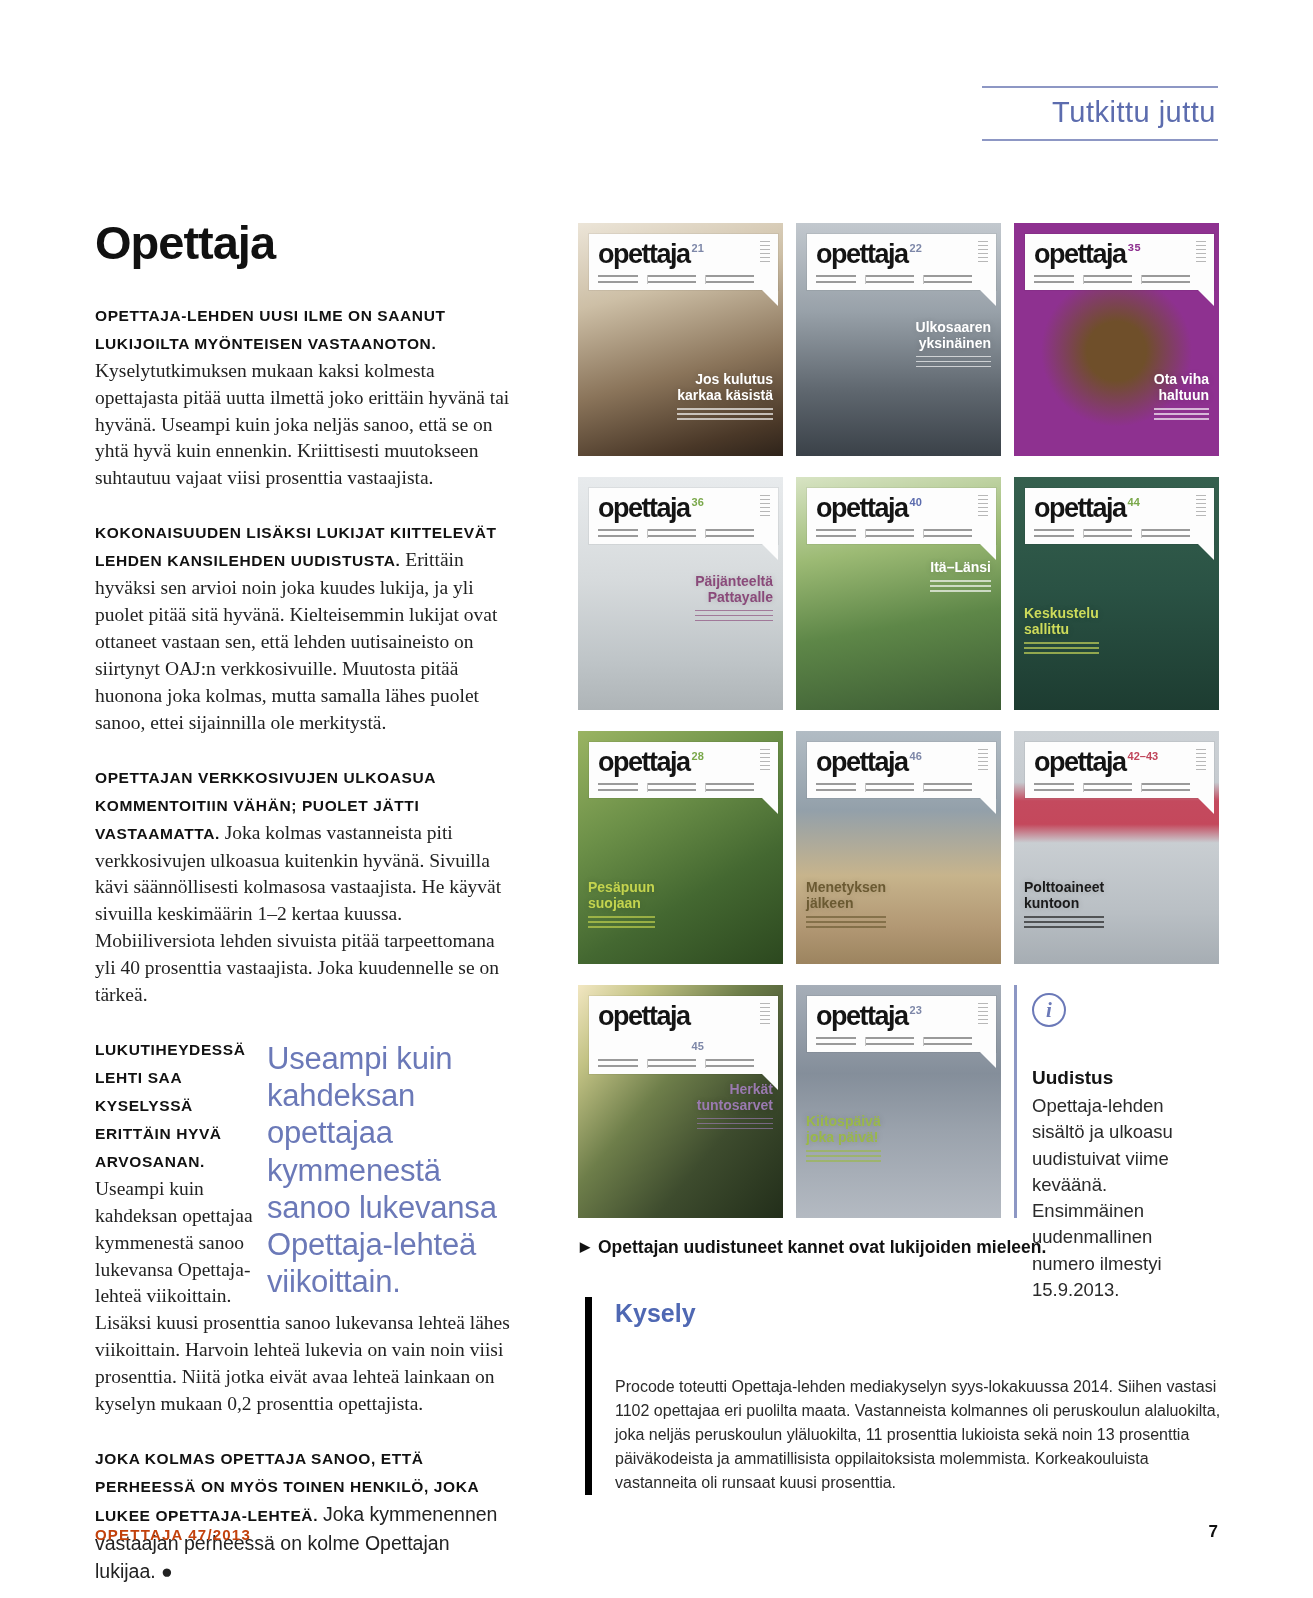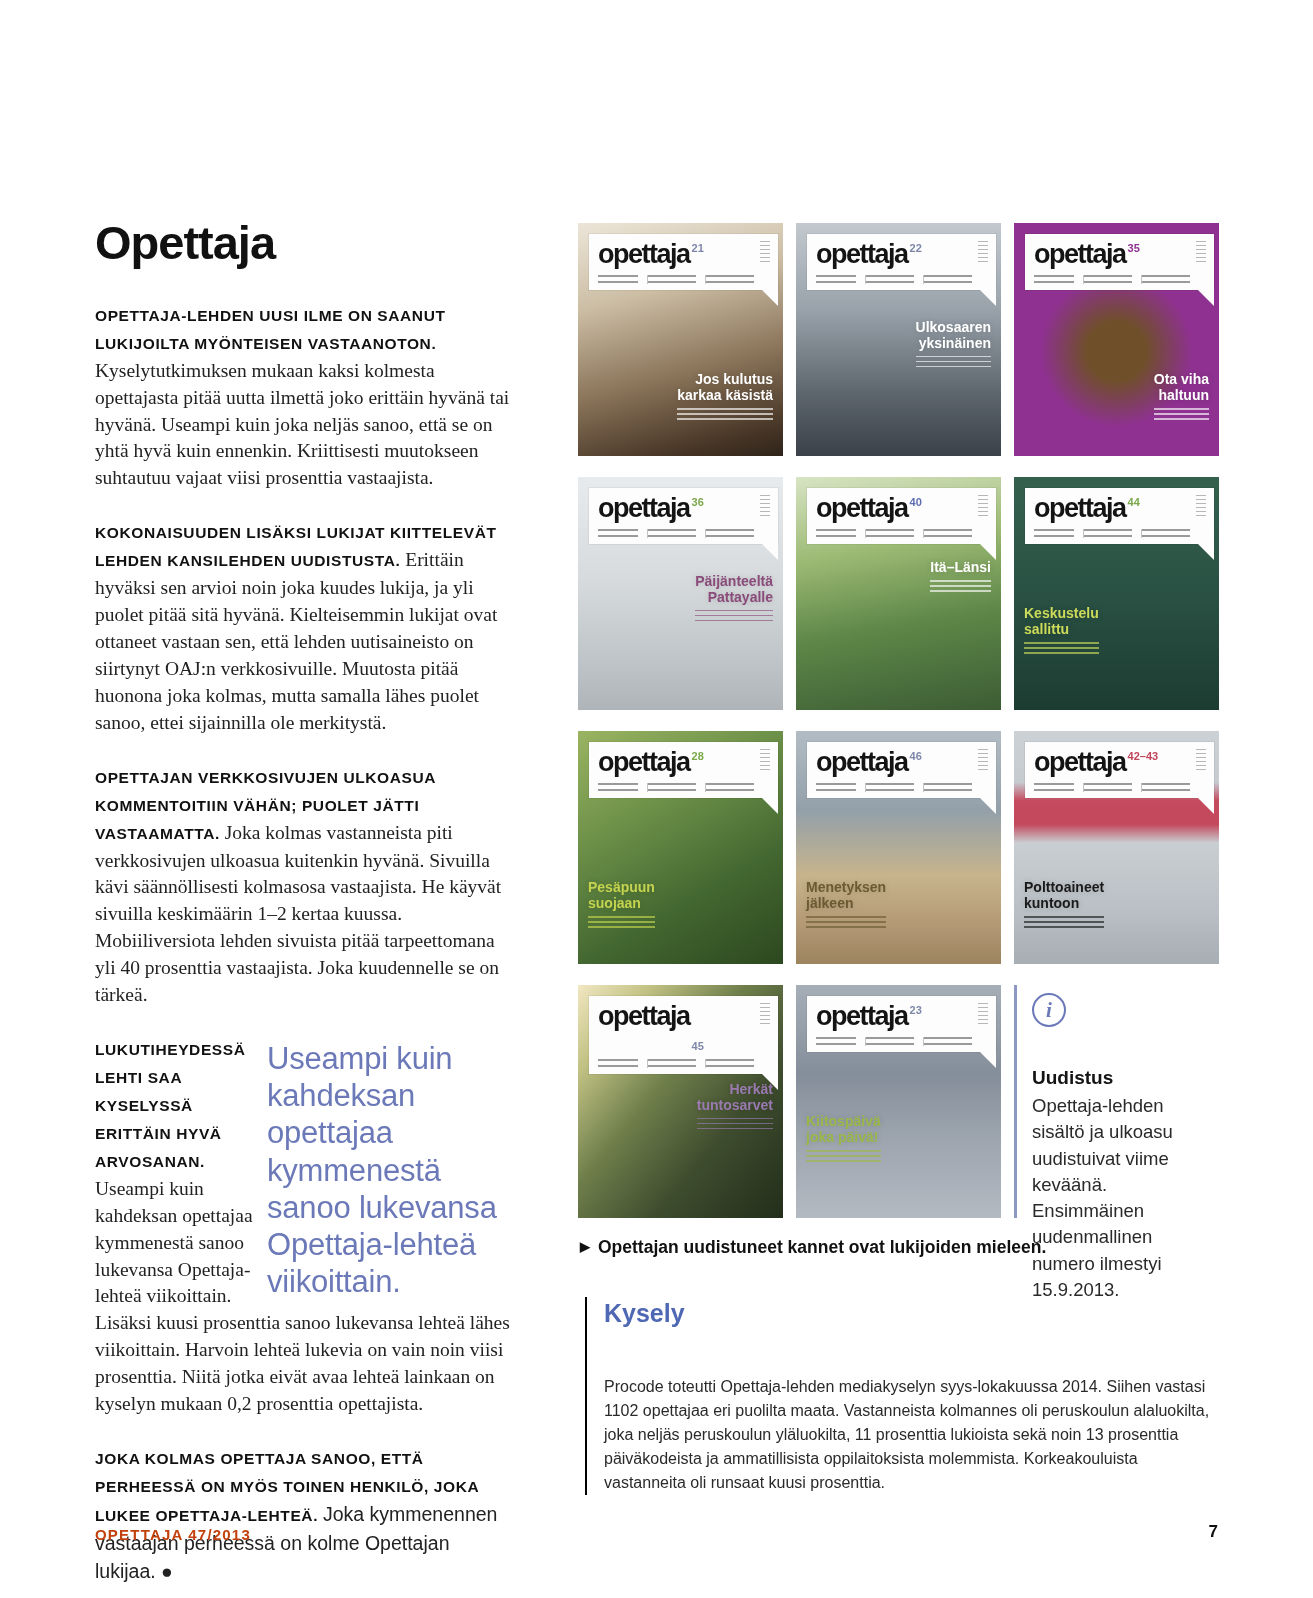--- a/index.html
+++ b/index.html
@@ -52,33 +52,38 @@
              font-family:"Liberation Serif",serif;font-style:italic;font-size:21px;font-weight:bold;
              display:flex;align-items:center;justify-content:center;}
   .info-heading{margin-top:40px;font-weight:bold;font-size:19px;color:#141414;}
   .info-body{margin-top:4px;font-size:18.5px;line-height:1.42;color:#2a2a2a;}
 
   
   .caption{position:absolute;left:580px;top:1237px;width:641px;font-weight:bold;font-size:17.5px;color:#111;}
   .caption .arrow{font-size:13px;position:relative;top:-2px;margin-right:8px;color:#111;}
 
   
-  .kysely{position:absolute;left:585px;top:1297px;width:614px;border-left:2px solid #000000;padding-left:17px;}
+  .kysely{position:absolute;left:585px;top:1297px;width:614px;border-left:7px solid #000000;padding-left:23px;}
   .kysely-heading{font-weight:bold;font-size:25px;color:#4f68b3;margin:2px 0 14px 0;}
   .kysely-body{font-size:16px;line-height:1.5;color:#2a2a2a;margin-top:47px;}
 
   
   .footer-left{position:absolute;left:95px;top:1526px;font-weight:bold;font-size:15px;letter-spacing:1.2px;color:#c2410c;}
   .footer-page{position:absolute;left:1185px;top:1522px;width:33px;text-align:right;font-weight:bold;font-size:17px;color:#111;}
 </style>
 </head>
 <body>
 
 <div class="page">
 
+  <div class="kicker">
+    <div class="rule"></div>
+    <span class="kicker-text">Tutkittu juttu</span>
+    <div class="rule"></div>
+  </div>
 
   <div class="leftcol">
     <h1 class="title"><span>Opettaja</span><br></h1>
 
     <p class="para"><span class="lead">OPETTAJA-LEHDEN UUSI ILME ON SAANUT LUKIJOILTA MYÖNTEISEN VASTAANOTON.</span> <span>Kyselytutkimuksen mukaan kaksi kolmesta opettajasta pitää uutta ilmettä joko erittäin hyvänä tai hyvänä. Useampi kuin joka neljäs sanoo, että se on yhtä hyvä kuin ennenkin. Kriittisesti muutokseen suhtautuu vajaat viisi prosenttia vastaajista.</span></p>
 
     <p class="para"><span class="lead">KOKONAISUUDEN LISÄKSI LUKIJAT KIITTELEVÄT LEHDEN KANSILEHDEN UUDISTUSTA.</span> <span>Erittäin hyväksi sen arvioi noin joka kuudes lukija, ja yli puolet pitää sitä hyvänä. Kielteisemmin lukijat ovat ottaneet vastaan sen, että lehden uutisaineisto on siirtynyt OAJ:n verkkosivuille. Muutosta pitää huonona joka kolmas, mutta samalla lähes puolet sanoo, ettei sijainnilla ole merkitystä.</span></p>
 
     <p class="para"><span class="lead">OPETTAJAN VERKKOSIVUJEN ULKOASUA KOMMENTOITIIN VÄHÄN; PUOLET JÄTTI VASTAAMATTA.</span> <span>Joka kolmas vastanneista piti verkkosivujen ulkoasua kuitenkin hyvänä. Sivuilla kävi säännöllisesti kolmasosa vastaajista. He käyvät sivuilla keskimäärin 1–2 kertaa kuussa. Mobiiliversiota lehden sivuista pitää tarpeettomana yli 40 prosenttia vastaajista. Joka kuudennelle se on tärkeä.</span></p>
 
@@ -120,21 +125,21 @@
         <span class="teaser"></span>
       </div>
     </div>
     <div class="cover-headline pos-r" style="color: rgb(255, 255, 255);">Ulkosaaren
 yksinäinen<span class="subline"></span></div>
   </div>
       <div class="cover" style="background: radial-gradient(circle at 50% 55%, rgb(111, 79, 42) 0%, rgb(111, 79, 42) 18%, rgb(142, 49, 144) 46%, rgb(142, 49, 144) 100%);">
     <div class="masthead">
       <div class="logo-row">
         <span class="cover-logo">opettaja</span>
-        <span class="cover-issue" style="color: rgb(142, 49, 144);">35</span>
+        <span class="cover-issue" style="color: rgb(142, 49, 144); font-family: Liberation Mono, monospace;">35</span>
         <span class="vbars"></span>
       </div>
       <div class="teasers">
         <span class="teaser"></span>
         <span class="teaser"></span>
         <span class="teaser"></span>
       </div>
     </div>
     <div class="cover-headline pos-br" style="color: rgb(255, 255, 255);">Ota viha
 haltuun<span class="subline"></span></div>

